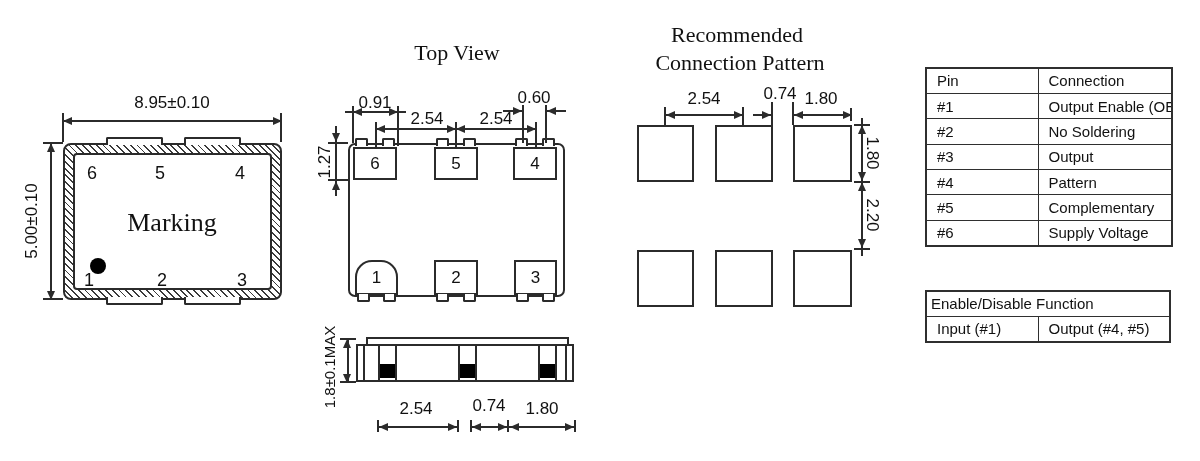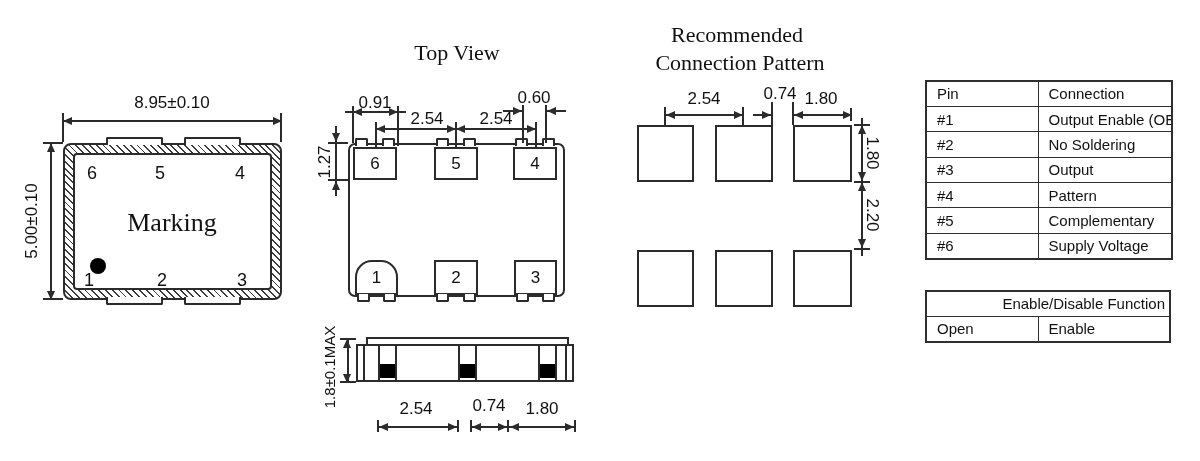--- a/index.html
+++ b/index.html
@@ -26,21 +26,21 @@
   .pkg-outer{position:absolute;border:2px solid #2b2b2b;border-radius:8px;
     background:repeating-linear-gradient(45deg,#3a3a3a 0 1.3px,#ffffff 1.3px 4.8px)}
   .pkg-inner{position:absolute;left:8px;top:8px;right:8px;bottom:8px;background:#fff;
     border:2px solid #2b2b2b;border-radius:4px}
   .dot{position:absolute;width:16px;height:16px;border-radius:50%;background:#000}
   .blk{position:absolute;background:#000}
   .tblwrap{position:absolute}
   table.dt{border-collapse:collapse;border:2px solid #2f2f2f;table-layout:fixed;width:100%;
     font-family:"Liberation Sans",sans-serif;font-size:15px;color:#111}
   table.dt td{border:1.5px solid #2f2f2f;height:25.4px;padding:0 6px 0 10px;vertical-align:middle;background:#fff;overflow:hidden;white-space:nowrap}
-  table.dt td.center{text-align:right;padding:0 4px}
+  table.dt td.center{text-align:left;padding:0 4px}
   sub.sub{font-size:10.5px}
 </style>
 </head>
 <body>
 
 <div id="stage">
 
   <div class="g">
 
     <div class="g">
@@ -249,21 +249,21 @@
       <div class="hl" style="left:854px;top:248px;width:16px"></div>
       <div class="ar u" style="left:858px;top:125px"></div>
       <div class="ar d" style="left:858px;top:172px"></div>
       <div class="ar u" style="left:858px;top:182px"></div>
       <div class="ar d" style="left:858px;top:239px"></div>
       <div class="dim rotcw" style="left:872px;top:153px">1.80</div>
       <div class="dim rotcw" style="left:872px;top:215px">2.20</div>
     </div>
   </div>
 
-  <div class="tblwrap" style="left:925px;top:80px;width:248px">
+  <div class="tblwrap" style="left:925px;top:67px;width:248px">
     <table class="dt">
       <colgroup>
           <col style="width:112px">
           <col>
         </colgroup>
       <tbody>
           <tr>
             <td>Pin</td>
             <td>Connection</td>
           </tr>
@@ -299,20 +299,20 @@
     <table class="dt">
       <colgroup>
           <col style="width:112px">
           <col>
         </colgroup>
       <tbody>
           <tr>
             <td colspan="2" class="center">Enable/Disable Function</td>
           </tr>
           <tr>
-            <td><span>Open</span></td>
-            <td>Enable</td>
+            <td>Input (#1)</td>
+            <td>Output (#4, #5)</td>
           </tr>
         </tbody>
     </table>
   </div>
 
 </div>
 
 </body></html>

